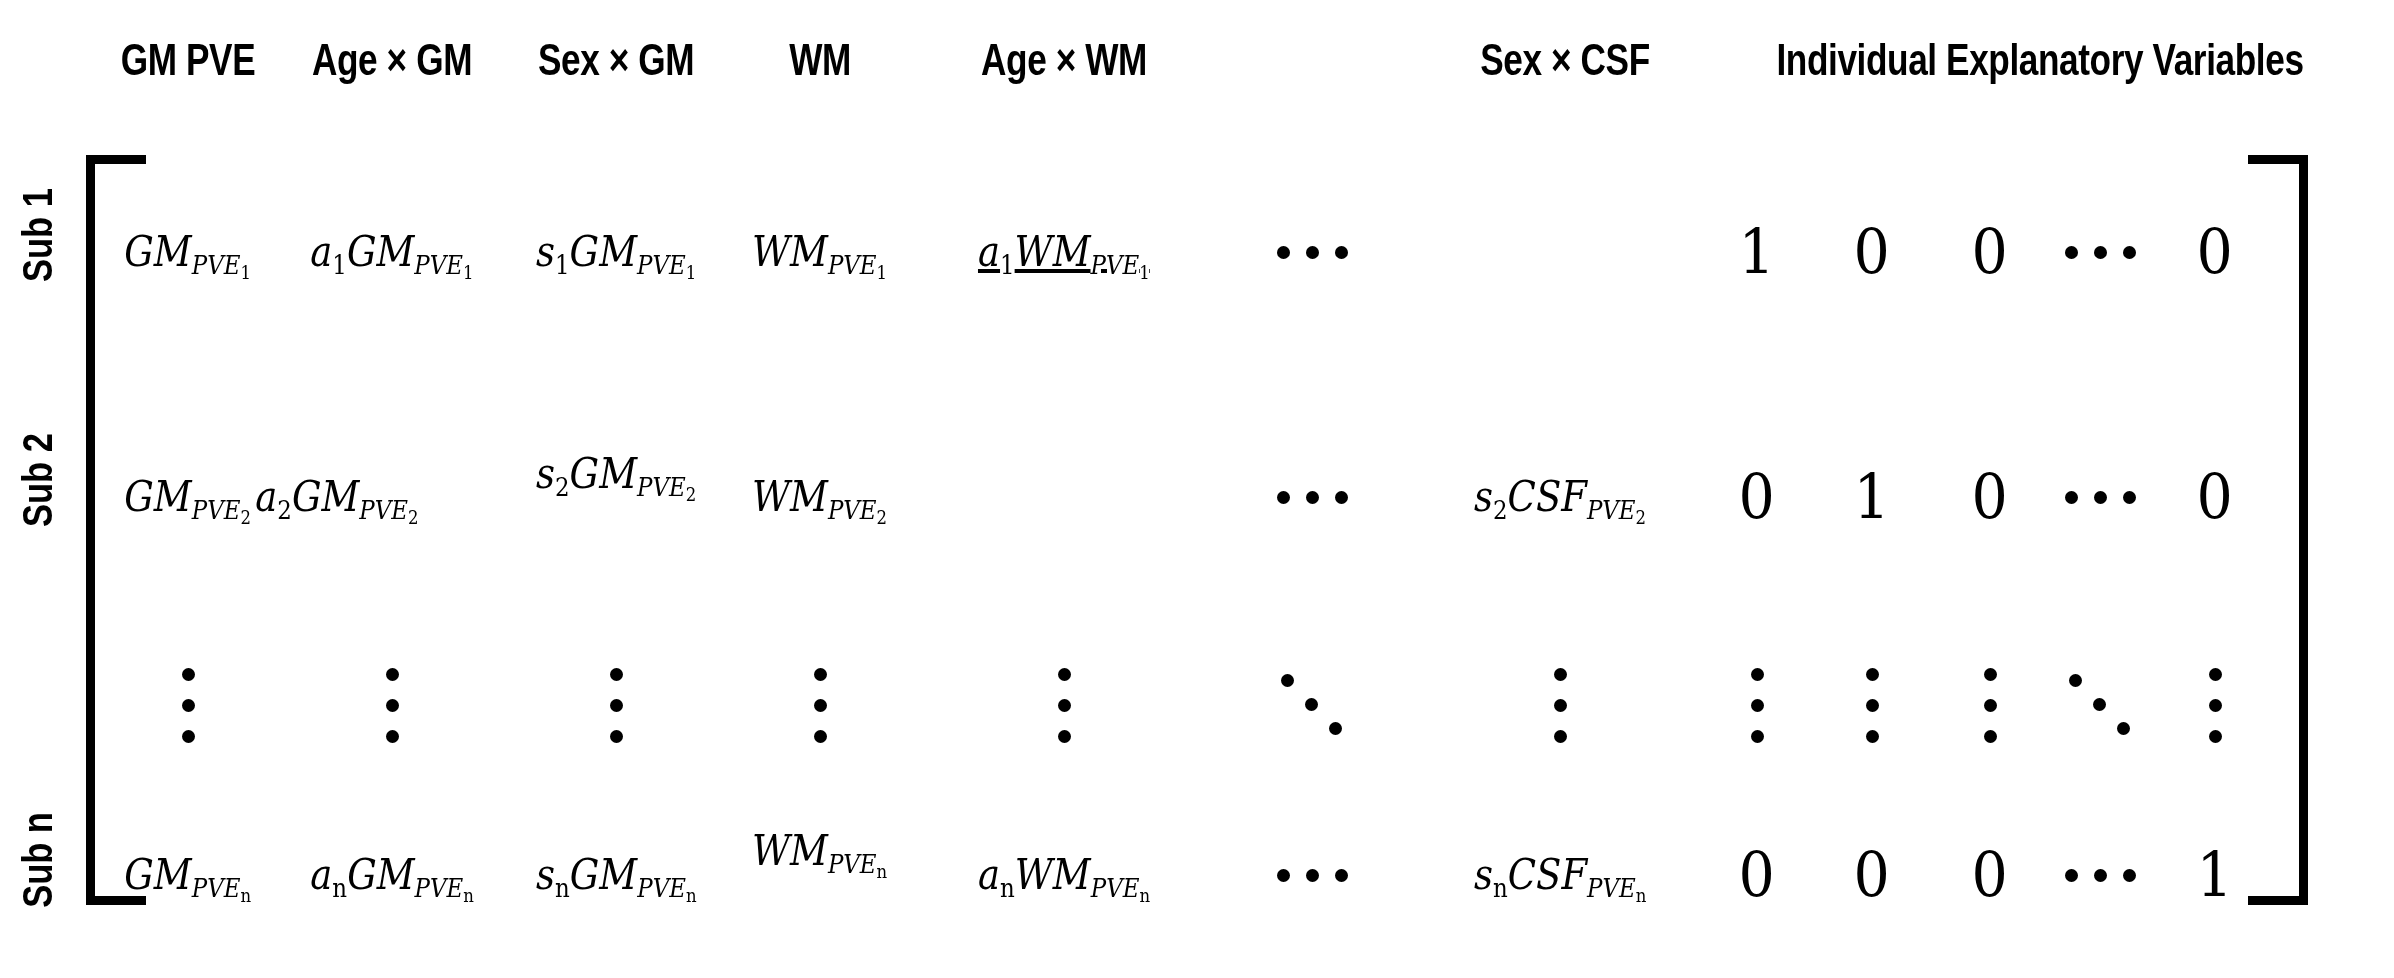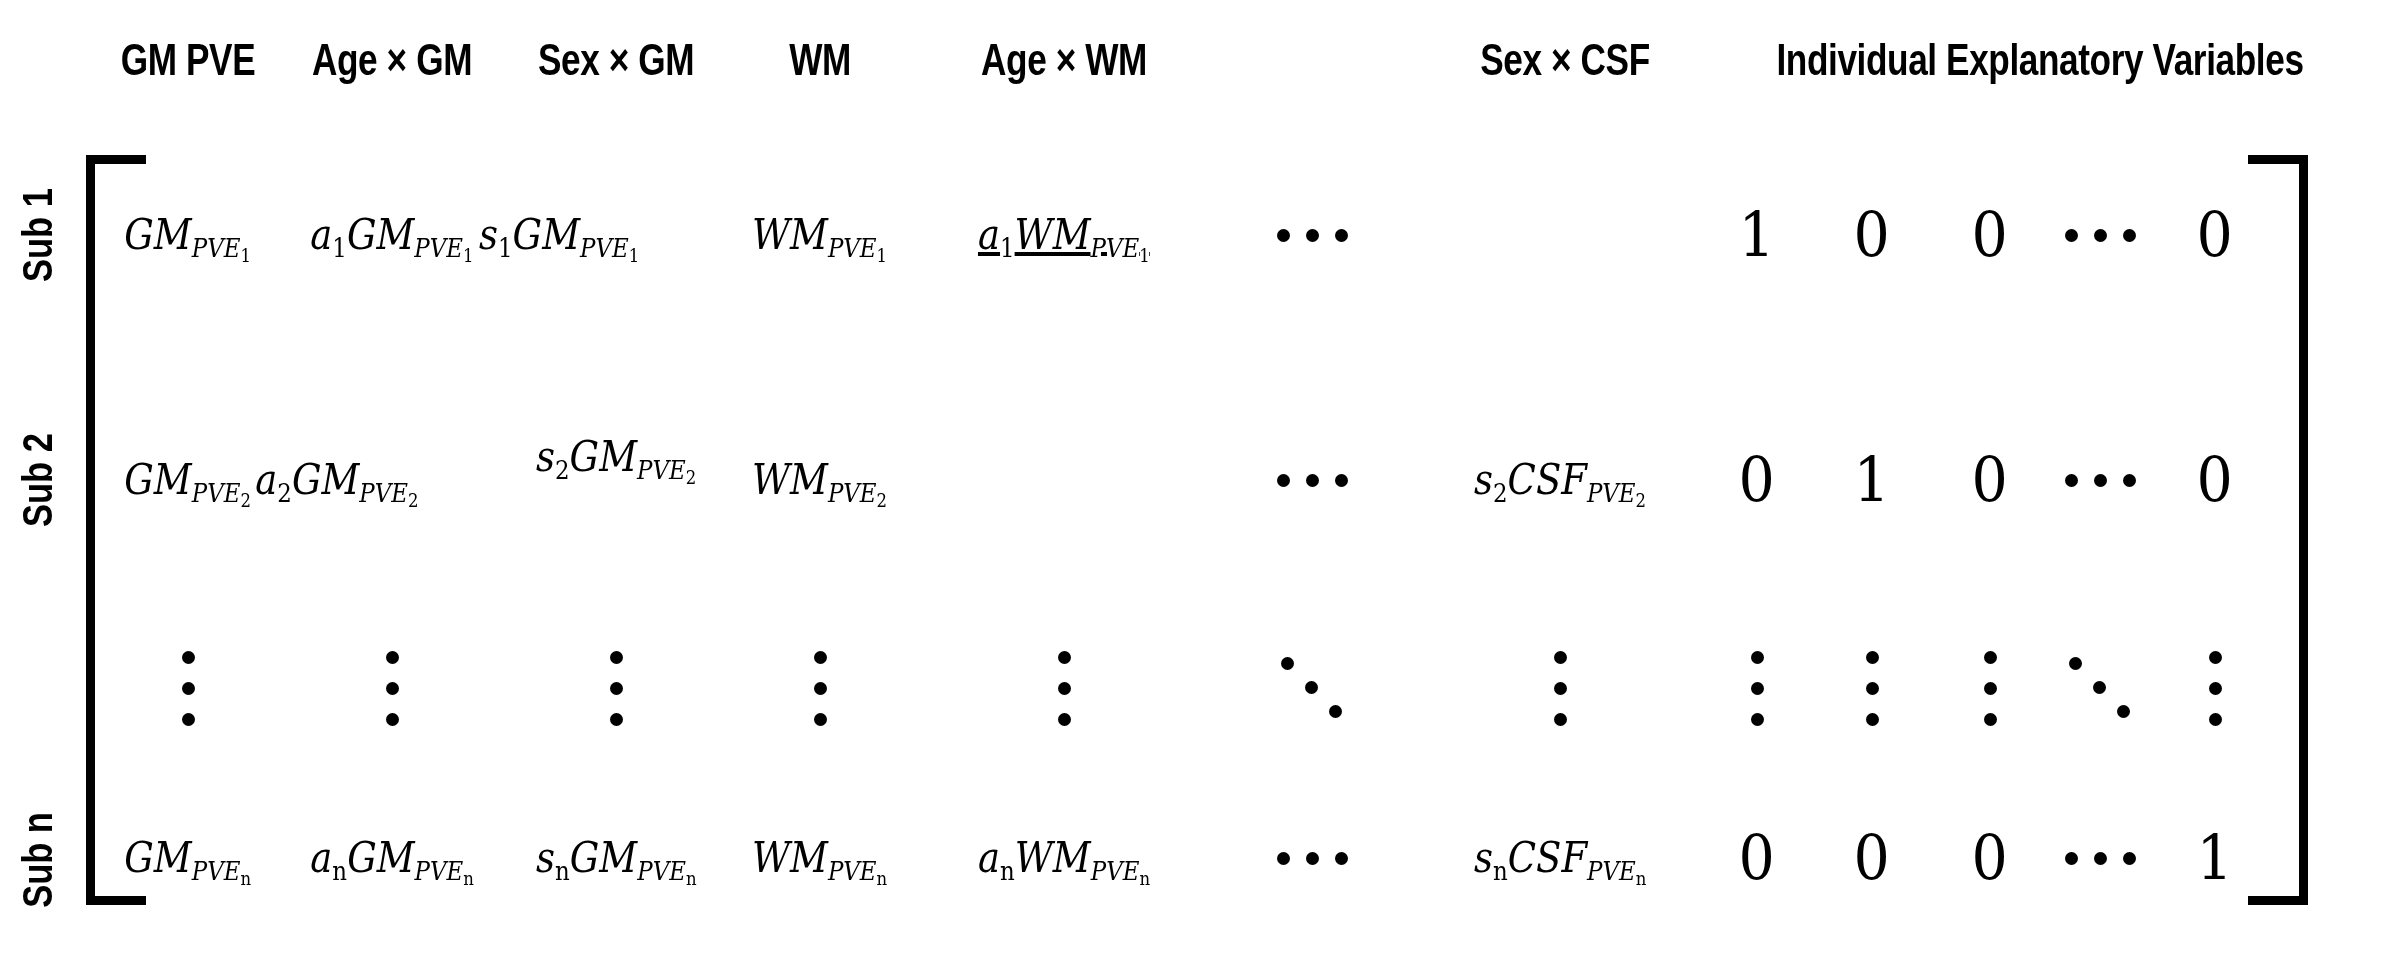--- a/index.html
+++ b/index.html
@@ -64,20 +64,21 @@
   .bracket.left  { border-left: 9px solid #000; }
   .bracket.right { border-right: 9px solid #000; }
 
   
   .cell {
     position: absolute;
     text-align: center;
     white-space: nowrap;
     line-height: 1;
     color: #000;
+    margin-top: 17px;
   }
 
   
   .math {
     font-family: "DejaVu Serif", "Liberation Serif", serif;
     font-style: italic;
     font-size: 43px;
     transform: scaleX(0.86);
     transform-origin: center center;
     display: inline-block;
@@ -173,21 +174,21 @@
       <span>Sub n</span>
     </div>
     <div class="bracket left" style="left: 86px; top: 155px; width: 60px; height: 750px;"></div>
     <div class="bracket right" style="left: 2248px; top: 155px; width: 60px; height: 750px;"></div>
     <div class="cell" style="left: 38px; top: 190px; width: 300px; height: 90px; display: flex; align-items: center; justify-content: center;">
       <span class="math"><span>GM</span><sub>PVE<sub>1</sub></sub></span>
     </div>
     <div class="cell" style="left: 242px; top: 190px; width: 300px; height: 90px; display: flex; align-items: center; justify-content: center;">
       <span class="math"><span>a</span><sub style="font-style: normal;">1</sub><span>GM</span><sub>PVE<sub>1</sub></sub></span>
     </div>
-    <div class="cell" style="left: 466px; top: 190px; width: 300px; height: 90px; display: flex; align-items: center; ">
+    <div class="cell" style="left: 466px; top: 190px; width: 300px; height: 90px; display: flex; align-items: center; justify-content: center;">
       <span class="math"><span>s</span><sub style="font-style: normal;">1</sub><span>GM</span><sub>PVE<sub>1</sub></sub></span>
     </div>
     <div class="cell" style="left: 670px; top: 190px; width: 300px; height: 90px; display: flex; align-items: center; justify-content: center;">
       <span class="math"><span>WM</span><sub>PVE<sub>1</sub></sub></span>
     </div>
     <div class="cell" style="left: 914px; top: 190px; width: 300px; height: 90px; display: flex; align-items: center; justify-content: center; text-decoration: underline;">
       <span class="math"><span>a</span><sub style="font-style: normal;">1</sub><span>WM</span><sub>PVE<sub>1</sub></sub></span>
     </div>
     <div class="cell" style="left: 1162px; top: 190px; width: 300px; height: 90px; display: flex; align-items: center; justify-content: center;">
       <span class="hdots"><i></i><i></i><i></i></span>
@@ -326,21 +327,21 @@
     </div>
     <div class="cell" style="left: 38px; top: 813px; width: 300px; height: 90px; display: flex; align-items: center; justify-content: center;">
       <span class="math"><span>GM</span><sub>PVE<sub>n</sub></sub></span>
     </div>
     <div class="cell" style="left: 242px; top: 813px; width: 300px; height: 90px; display: flex; align-items: center; justify-content: center;">
       <span class="math"><span>a</span><sub style="font-style: normal;">n</sub><span>GM</span><sub>PVE<sub>n</sub></sub></span>
     </div>
     <div class="cell" style="left: 466px; top: 813px; width: 300px; height: 90px; display: flex; align-items: center; justify-content: center;">
       <span class="math"><span>s</span><sub style="font-style: normal;">n</sub><span>GM</span><sub>PVE<sub>n</sub></sub></span>
     </div>
-    <div class="cell" style="left: 670px; top: 813px; width: 300px; height: 90px; display: flex; align-items: center; justify-content: center;">
+    <div class="cell" style="left: 670px; top: 765px; width: 300px; height: 90px; display: flex; align-items: flex-end; justify-content: center;">
       <span class="math"><span>WM</span><sub>PVE<sub>n</sub></sub></span>
     </div>
     <div class="cell" style="left: 914px; top: 813px; width: 300px; height: 90px; display: flex; align-items: center; justify-content: center;">
       <span class="math"><span>a</span><sub style="font-style: normal;">n</sub><span>WM</span><sub>PVE<sub>n</sub></sub></span>
     </div>
     <div class="cell" style="left: 1162px; top: 813px; width: 300px; height: 90px; display: flex; align-items: center; justify-content: center;">
       <span class="hdots"><i></i><i></i><i></i></span>
     </div>
     <div class="cell" style="left: 1410px; top: 813px; width: 300px; height: 90px; display: flex; align-items: center; justify-content: center;">
       <span class="math"><span>s</span><sub style="font-style: normal;">n</sub><span>CSF</span><sub>PVE<sub>n</sub></sub></span>

